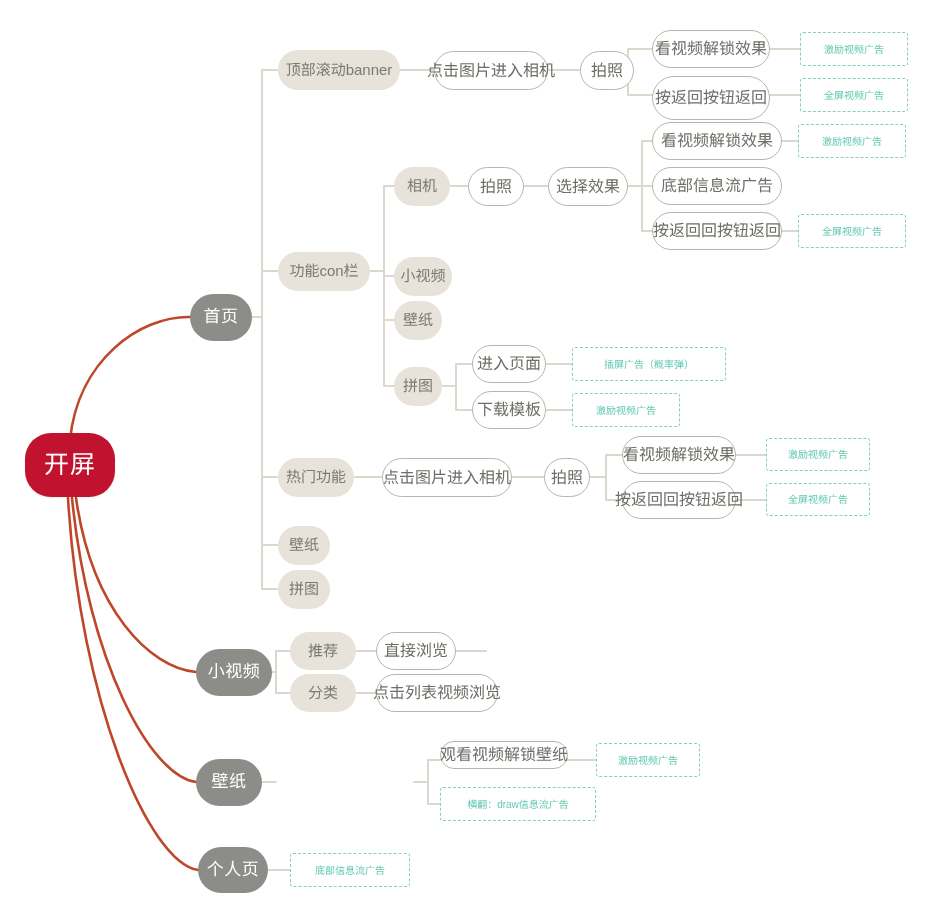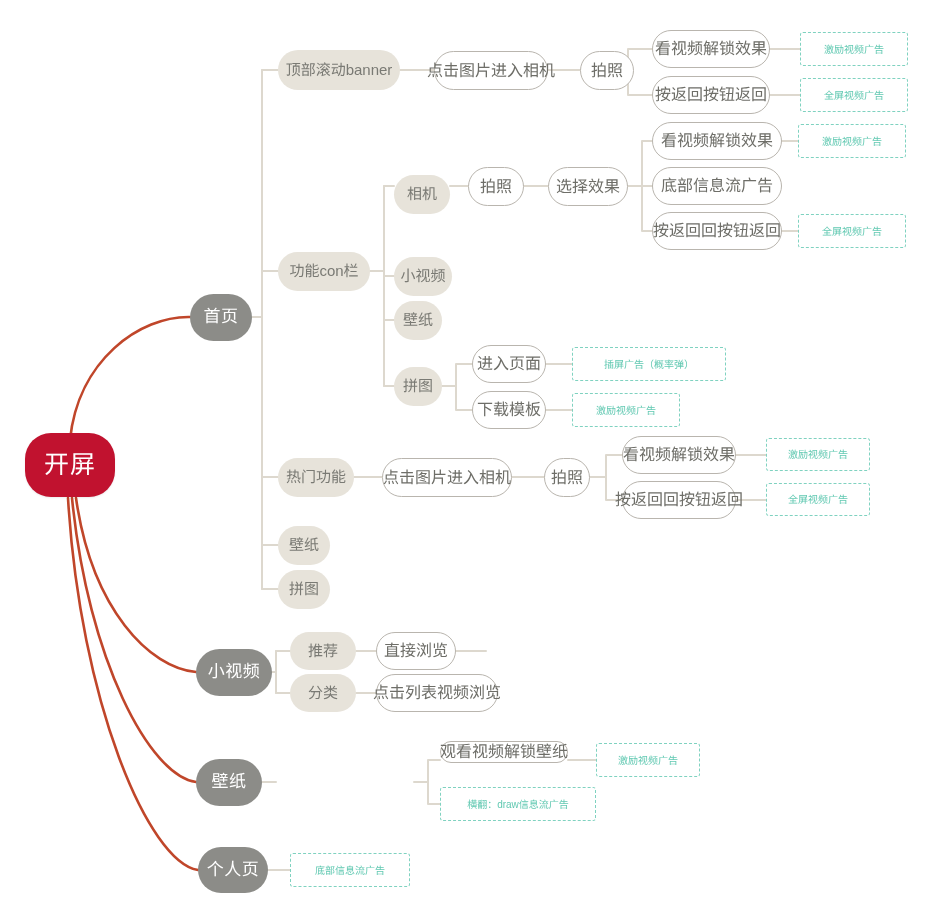--- a/index.html
+++ b/index.html
@@ -205,33 +205,33 @@
   </div>
 
   <div class="node n-out" style="left:580px; top:51px; width:54px; height:39px;">
     <span>拍照</span>
   </div>
 
   <div class="node n-out" style="left:652px; top:30px; width:118px; height:38px;">
     <span>看视频解锁效果</span>
   </div>
 
-  <div class="node n-out" style="left:652px; top:76px; width:118px; height:38px;">
+  <div class="node n-out" style="left:652px; top:76px; width:118px; height:44px;">
     <span>按返回按钮返回</span>
   </div>
 
   <div class="node n-ad" style="left:800px; top:32px; width:108px; height:34px;">
     <span>激励视频广告</span>
   </div>
 
   <div class="node n-ad" style="left:800px; top:78px; width:108px; height:34px;">
     <span>全屏视频广告</span>
   </div>
 
-  <div class="node n-l2" style="left:394px; top:167px; width:56px; height:39px;margin-top:8px;">
+  <div class="node n-l2" style="left:394px; top:167px; width:56px; height:39px;">
     <span>相机</span>
   </div>
 
   <div class="node n-l2" style="left:394px; top:257px; width:58px; height:39px;">
     <span>小视频</span>
   </div>
 
   <div class="node n-l2" style="left:394px; top:301px; width:48px; height:39px;">
     <span>壁纸</span>
   </div>
@@ -319,21 +319,21 @@
   <div class="node n-out" style="left:376px; top:632px; width:80px; height:38px;">
     <span>直接浏览</span>
   </div>
 
   <div class="node n-out" style="left:376px; top:674px; width:122px; height:38px;">
     <span>点击列表视频浏览</span>
   </div>
 
 
 
-  <div class="node n-out" style="left:440px; top:741px; width:128px; height:22px;">
+  <div class="node n-out" style="left:440px; top:741px; width:128px; height:28px;">
     <span>观看视频解锁壁纸</span>
   </div>
 
   <div class="node n-ad" style="left:596px; top:743px; width:104px; height:34px;">
     <span>激励视频广告</span>
   </div>
 
   <div class="node n-ad" style="left:440px; top:787px; width:156px; height:34px;">
     <span>横翻：draw信息流广告</span>
   </div>

